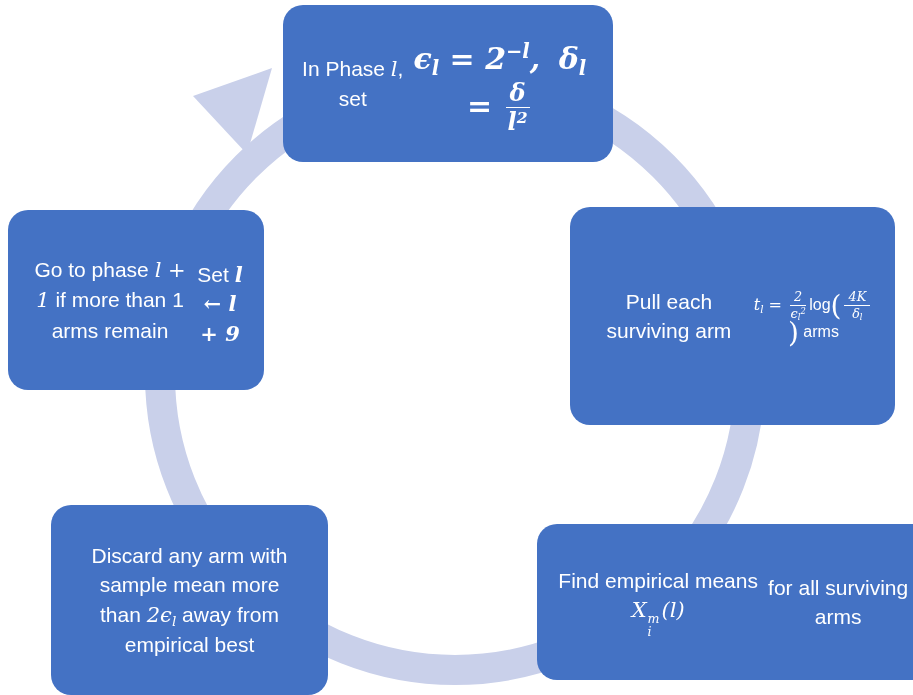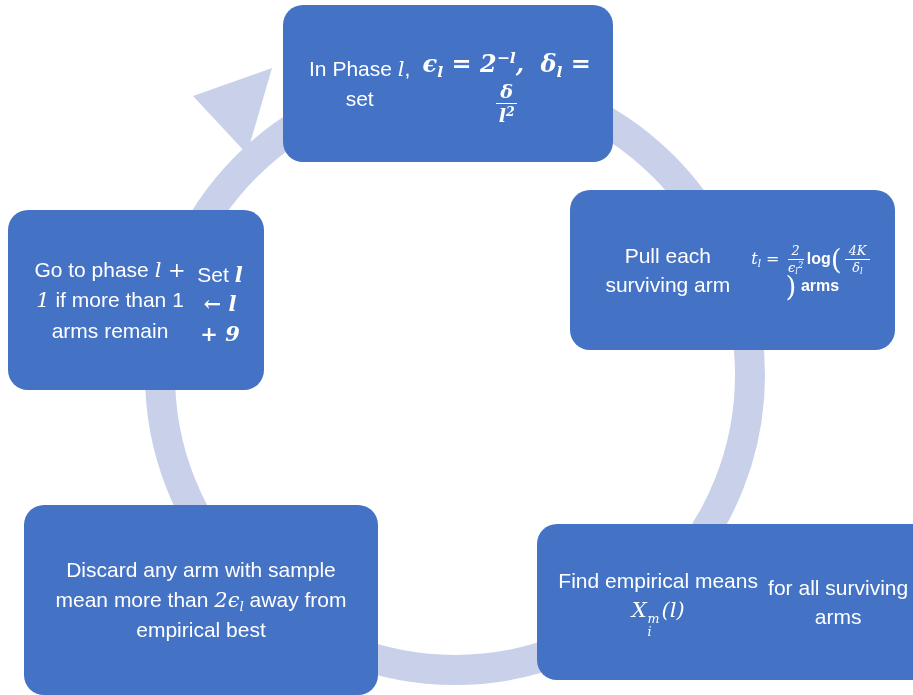--- a/index.html
+++ b/index.html
@@ -10,29 +10,29 @@
   }
   .ring-svg{position:absolute;left:0;top:0;z-index:0;}
   .box{
     position:absolute;z-index:1;box-sizing:border-box;
     background:var(--box,#4472c4);color:var(--text,#ffffff);
     border-radius:20px;padding:10px 18px;
     display:flex;flex-direction:row;justify-content:center;align-items:center;
     text-align:center;font-size:21px;line-height:1.4;
   }
   #box-phase  {left:283px;top:5px;  width:330px;height:157px;}
-  #box-pull   {left:570px;top:190px;width:325px;height:160px;}
+  #box-pull   {left:570px;top:207px;width:325px;height:218px;}
   #box-means  {left:537px;top:524px;width:396px;height:156px;}
-  #box-discard{left:24px; top:505px;width:354px;height:190px;padding:10px 28px;}
+  #box-discard{left:51px; top:505px;width:277px;height:190px;padding:10px 28px;}
   #box-advance{left:8px;  top:210px;width:256px;height:180px;}
   .mi{font-family:"DejaVu Serif",serif;font-style:italic;}
   .mb{font-weight:bold;}
-  .txt{font-family:"Liberation Sans",sans-serif;font-style:normal;font-weight:bold;}
+  .txt{font-family:"Liberation Sans",sans-serif;font-style:normal;font-weight:normal;}
   .mathline{margin-top:6px;}
-  #box-phase .mathline{font-size:24px;}
+  #box-phase .mathline{font-size:30px;}
   #box-pull .mathline{font-size:16px;margin-top:2px;}
   sub,sup{font-size:65%;line-height:0;}
   sub{vertical-align:-0.3em;}
   sup{vertical-align:0.55em;}
   .ss{font-size:65%;vertical-align:0.45em;line-height:0;}
   .frac{
     display:inline-flex;flex-direction:column;align-items:center;
     vertical-align:middle;line-height:1.1;font-size:80%;margin:0 3px;
   }
   .frac .num{border-bottom:1.5px solid currentColor;padding:0 4px 1px;display:block;}

